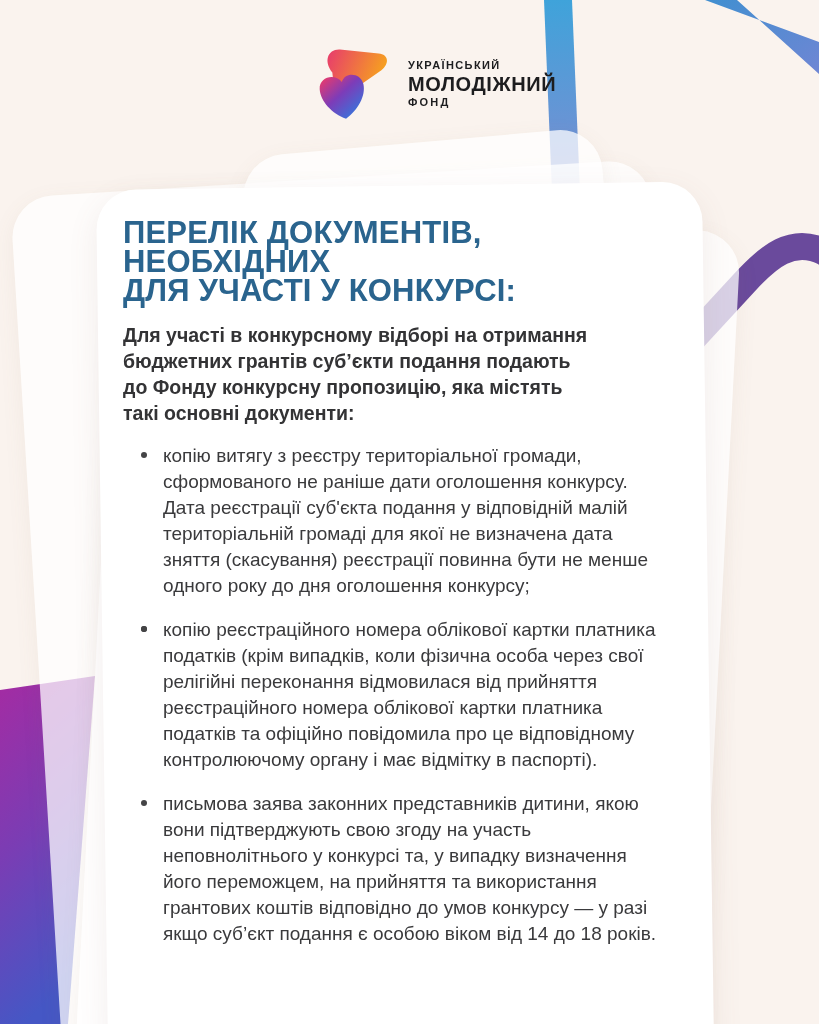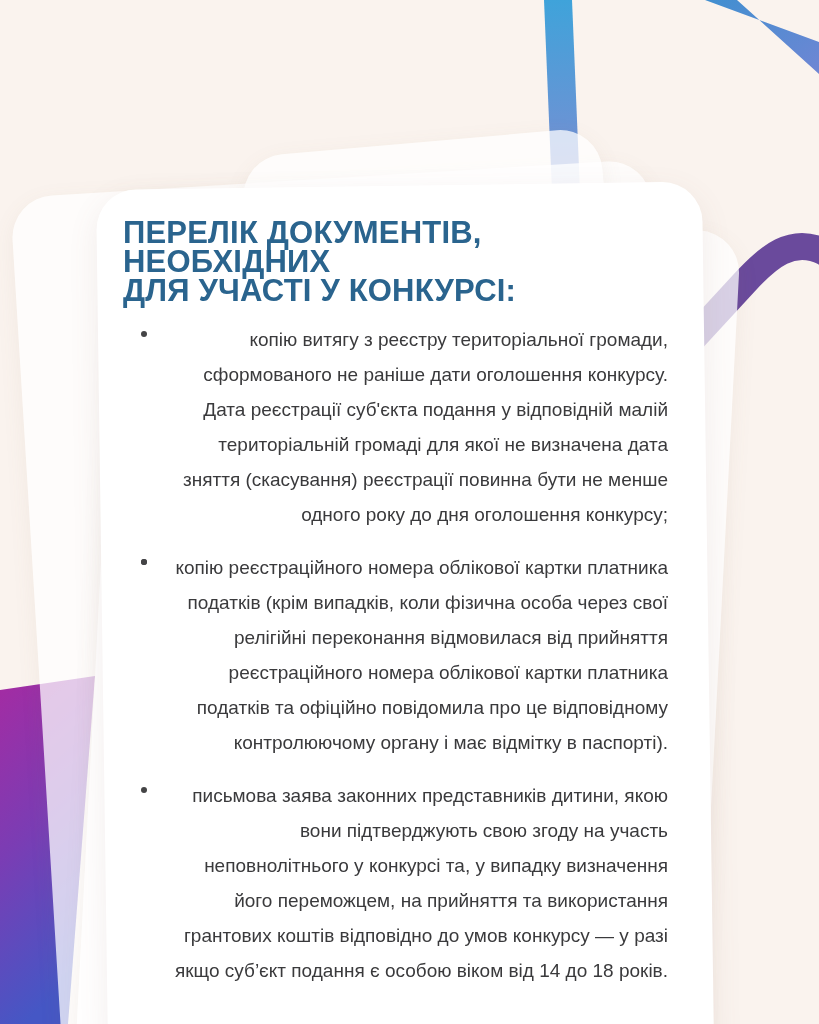--- a/index.html
+++ b/index.html
@@ -52,23 +52,23 @@
     font-size:19.5px;font-weight:bold;line-height:26px;
     color:#333335;
     margin-bottom:17px;
   }
   ul.doc-list{
     list-style:none;margin:0;padding:0;
   }
   ul.doc-list li{
     position:relative;
     padding-left:40px;
-    font-size:19px;line-height:35px;
+    font-size:19px;line-height:26px;
     margin-bottom:18px;
-    width:545px;box-sizing:border-box;text-align:right;
+    width:545px;box-sizing:border-box;
   }
   ul.doc-list li .dot{
     position:absolute;left:18px;top:9px;
     width:6px;height:6px;border-radius:50%;
     background:#444446;
   }
 </style>
 </head>
 <body>
 
@@ -108,25 +108,44 @@
 
     <polygon points="0,690 95,676 68,1024 0,1024" fill="url(#gWedge)"></polygon>
   </svg>
 
   <div class="bg-card bg-a"></div>
   <div class="bg-card bg-c"></div>
   <div class="bg-card bg-b"></div>
 
   <div class="main-card"></div>
 
+  <div class="logo">
+    <svg width="78" height="84" viewBox="0 0 78 84" aria-hidden="true">
+
+      <path d="M14 28 C6 16 12 4 24 6 L62 14 C72 16 72 25 63 31 L32 48 C22 54 14 46 14 36 Z" fill="url(#gLogoTop)" transform="rotate(-6 38 26)"></path>
+
+      <path d="M26 40 C20 30 4 32 3 44 C2 56 12 70 25 77 C38 70 48 57 47 45 C46 33 30 30 26 40 Z" fill="url(#gLogoHeart)" transform="rotate(-8 25 55)"></path>
+    </svg>
+    <div class="logo-text">
+      <div class="logo-line1">УКРАЇНСЬКИЙ</div>
+      <div class="logo-line2">МОЛОДІЖНИЙ</div>
+      <div class="logo-line3">ФОНД</div>
+    </div>
+  </div>
 
   <div class="content">
     <div class="heading">
       <div>ПЕРЕЛІК ДОКУМЕНТІВ, НЕОБХІДНИХ</div>
       <div>ДЛЯ УЧАСТІ У КОНКУРСІ:</div>
+    </div>
+    <div class="intro">
+      <div>Для участі в конкурсному відборі на отримання</div>
+      <div>бюджетних грантів суб’єкти подання подають</div>
+      <div>до Фонду конкурсну пропозицію, яка містять</div>
+      <div>такі основні документи:</div>
     </div>
     <ul class="doc-list">
       <li>
         <span class="dot"></span>
         <span>копію витягу з реєстру територіальної громади, сформованого не раніше дати оголошення конкурсу. Дата реєстрації суб'єкта подання у відповідній малій територіальній громаді для якої не визначена дата зняття (скасування) реєстрації повинна бути не менше одного року до дня оголошення конкурсу;</span>
       </li>
       <li>
         <span class="dot"></span>
       </li>
       <li>

